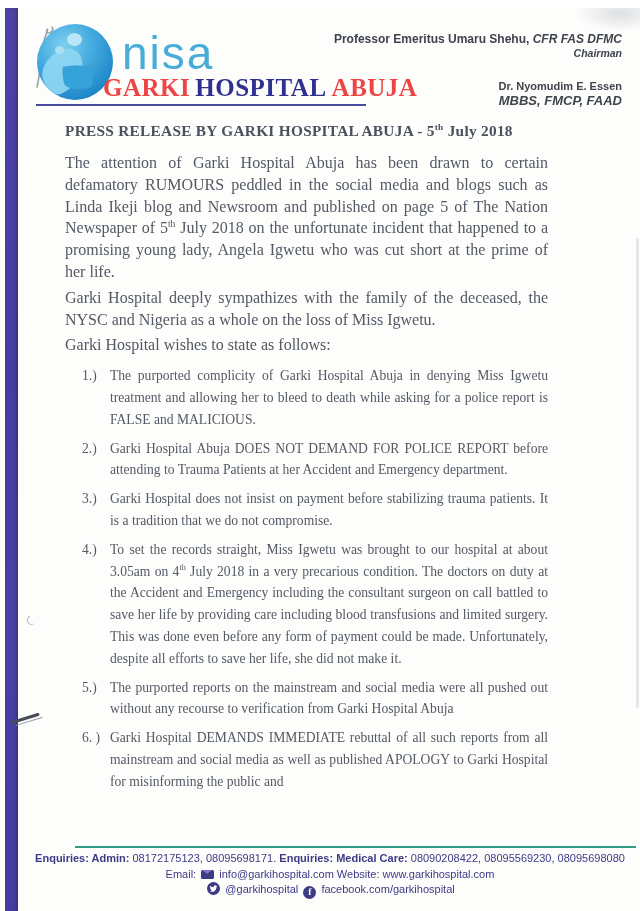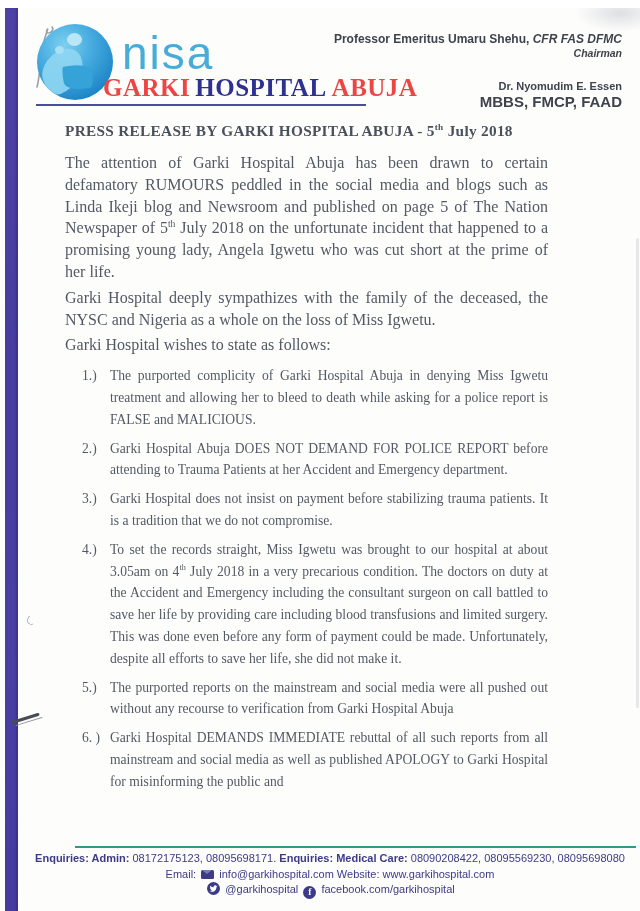--- a/index.html
+++ b/index.html
@@ -45,21 +45,21 @@
     font-family:"Liberation Serif","DejaVu Serif",serif; font-weight:bold; font-size:25px; letter-spacing:.5px; }
   .hl-green { color:#ef4444; } .hl-navy { color:#2e3190; margin:0 5px; }
   .letterhead-rule { position:absolute; left:36px; top:96px; width:330px; height:2px; background:#4a4d9d; }
 
   .officials { position:absolute; right:18px; top:24px; text-align:right; color:#3e434c; }
   .off-name { font-size:12px; font-weight:bold; }
   .off-cred { font-style:italic; font-weight:bold; }
   .off-role { font-size:10.5px; font-weight:bold; font-style:italic; margin-top:1px; }
   .off-gap { height:21px; }
   .off2 .off-name { font-size:11px; }
-  .off2 .off-cred2 { font-size:15px; font-weight:bold; margin-top:1px; }
+  .off2 .off-cred2 { font-size:13px; font-weight:bold; font-style:italic; margin-top:1px; }
   .off2 .off-role2 { font-size:10px; font-style:italic; color:#5a606a; margin-top:1px; }
 
   
   .doc { position:absolute; left:65px; top:114px; width:483px;font-family:Liberation Serif, serif; }
   .doc-title { font-size:15.3px; font-weight:bold; letter-spacing:.3px; color:#4a505c; margin-bottom:12px; }
   .doc p { font-size:16px; line-height:21.8px; text-align:justify; margin-bottom:4px; }
   .doc p.follows { margin-bottom:9px; }
   sup { font-size:60%; vertical-align:super; line-height:0; }
   .num-list { }
   .num-item { position:relative; padding-left:45px; font-size:13.6px; line-height:21.8px;

